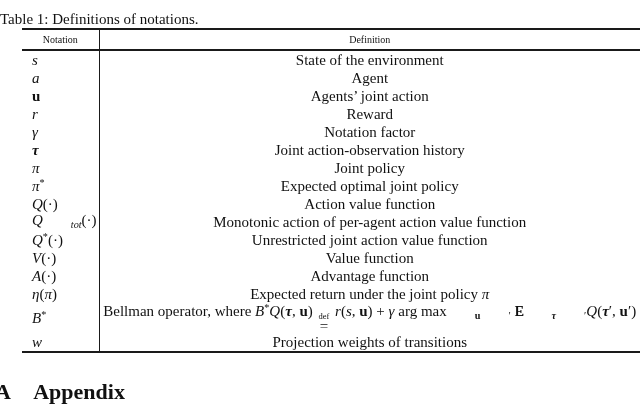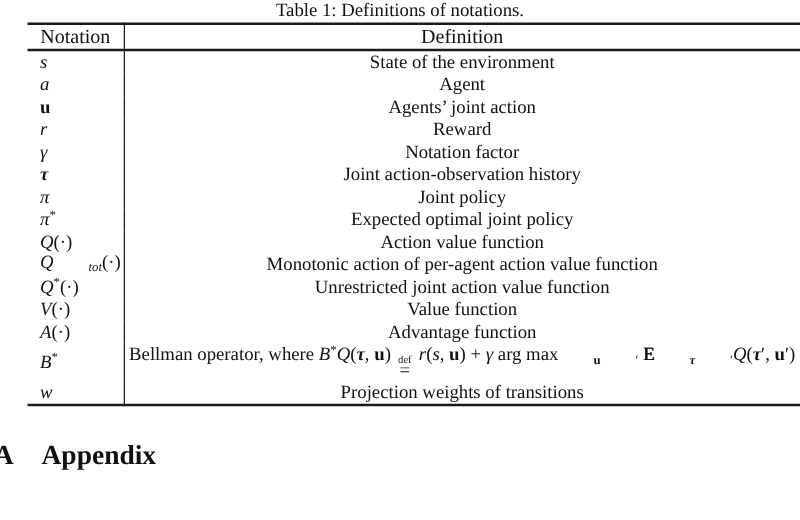--- a/index.html
+++ b/index.html
@@ -3,37 +3,37 @@
 <meta charset="utf-8">
 <style>
   html,body{margin:0;padding:0;}
   body{
     width:640px;height:416px;
     background:#ffffff;color:#111111;
     font-family:"Liberation Serif","DejaVu Serif",serif;
     overflow:hidden;
   }
   .caption{
-    text-align:center;
+    text-align:left;
     font-size:15px;
-    padding-top:1px;
+    padding-top:11px;
     height:17px;
     line-height:17px;
   }
   table.notation-table{
     border-collapse:collapse;
     table-layout:fixed;
     margin-left:22px;
     width:618px;
     border-top:2px solid #1a1a1a;
     border-bottom:2px solid #1a1a1a;
   }
   thead th{
     font-weight:normal;
-    font-size:16px;
+    font-size:10px;
     height:19px;
     padding:0;
     border-bottom:2px solid #1a1a1a;
   }
   th.notation-h{border-right:1.3px solid #1a1a1a;}
   td{
     height:18px;
     padding:0;
     font-size:15px;
     line-height:1;
@@ -136,20 +136,24 @@
         <td class="definition">Unrestricted joint action value function</td>
       </tr>
       <tr>
         <td class="notation"><span class="i">V</span>(·)</td>
         <td class="definition">Value function</td>
       </tr>
       <tr>
         <td class="notation"><span class="i">A</span>(·)</td>
         <td class="definition">Advantage function</td>
       </tr>
+      <tr>
+        <td class="notation"><span class="i">η</span>(<span class="i">π</span>)</td>
+        <td class="definition">Expected return under the joint policy <span class="i">π</span></td>
+      </tr>
       <tr class="tall">
         <td class="notation"><span class="cal">B</span><span class="sup">*</span></td>
         <td class="definition">Bellman operator, where <span class="cal">B</span><span class="sup">*</span><span class="i">Q</span>(<span class="bi">τ</span>, <span class="b">u</span>) <span class="defeq">
             <span class="top">def</span>
             <span class="eq">=</span>
           </span> <span class="i">r</span>(<span class="i">s</span>, <span class="b">u</span>) + <span class="i">γ</span> arg max<span class="sub b">u</span><span class="sub">′</span> <span class="bb">E</span><span class="sub bi">τ</span><span class="sub">′</span><span class="i">Q</span>(<span class="bi">τ</span>′, <span class="b">u</span>′)</td>
       </tr>
       <tr>
         <td class="notation"><span class="i">w</span></td>
         <td class="definition">Projection weights of transitions</td>

